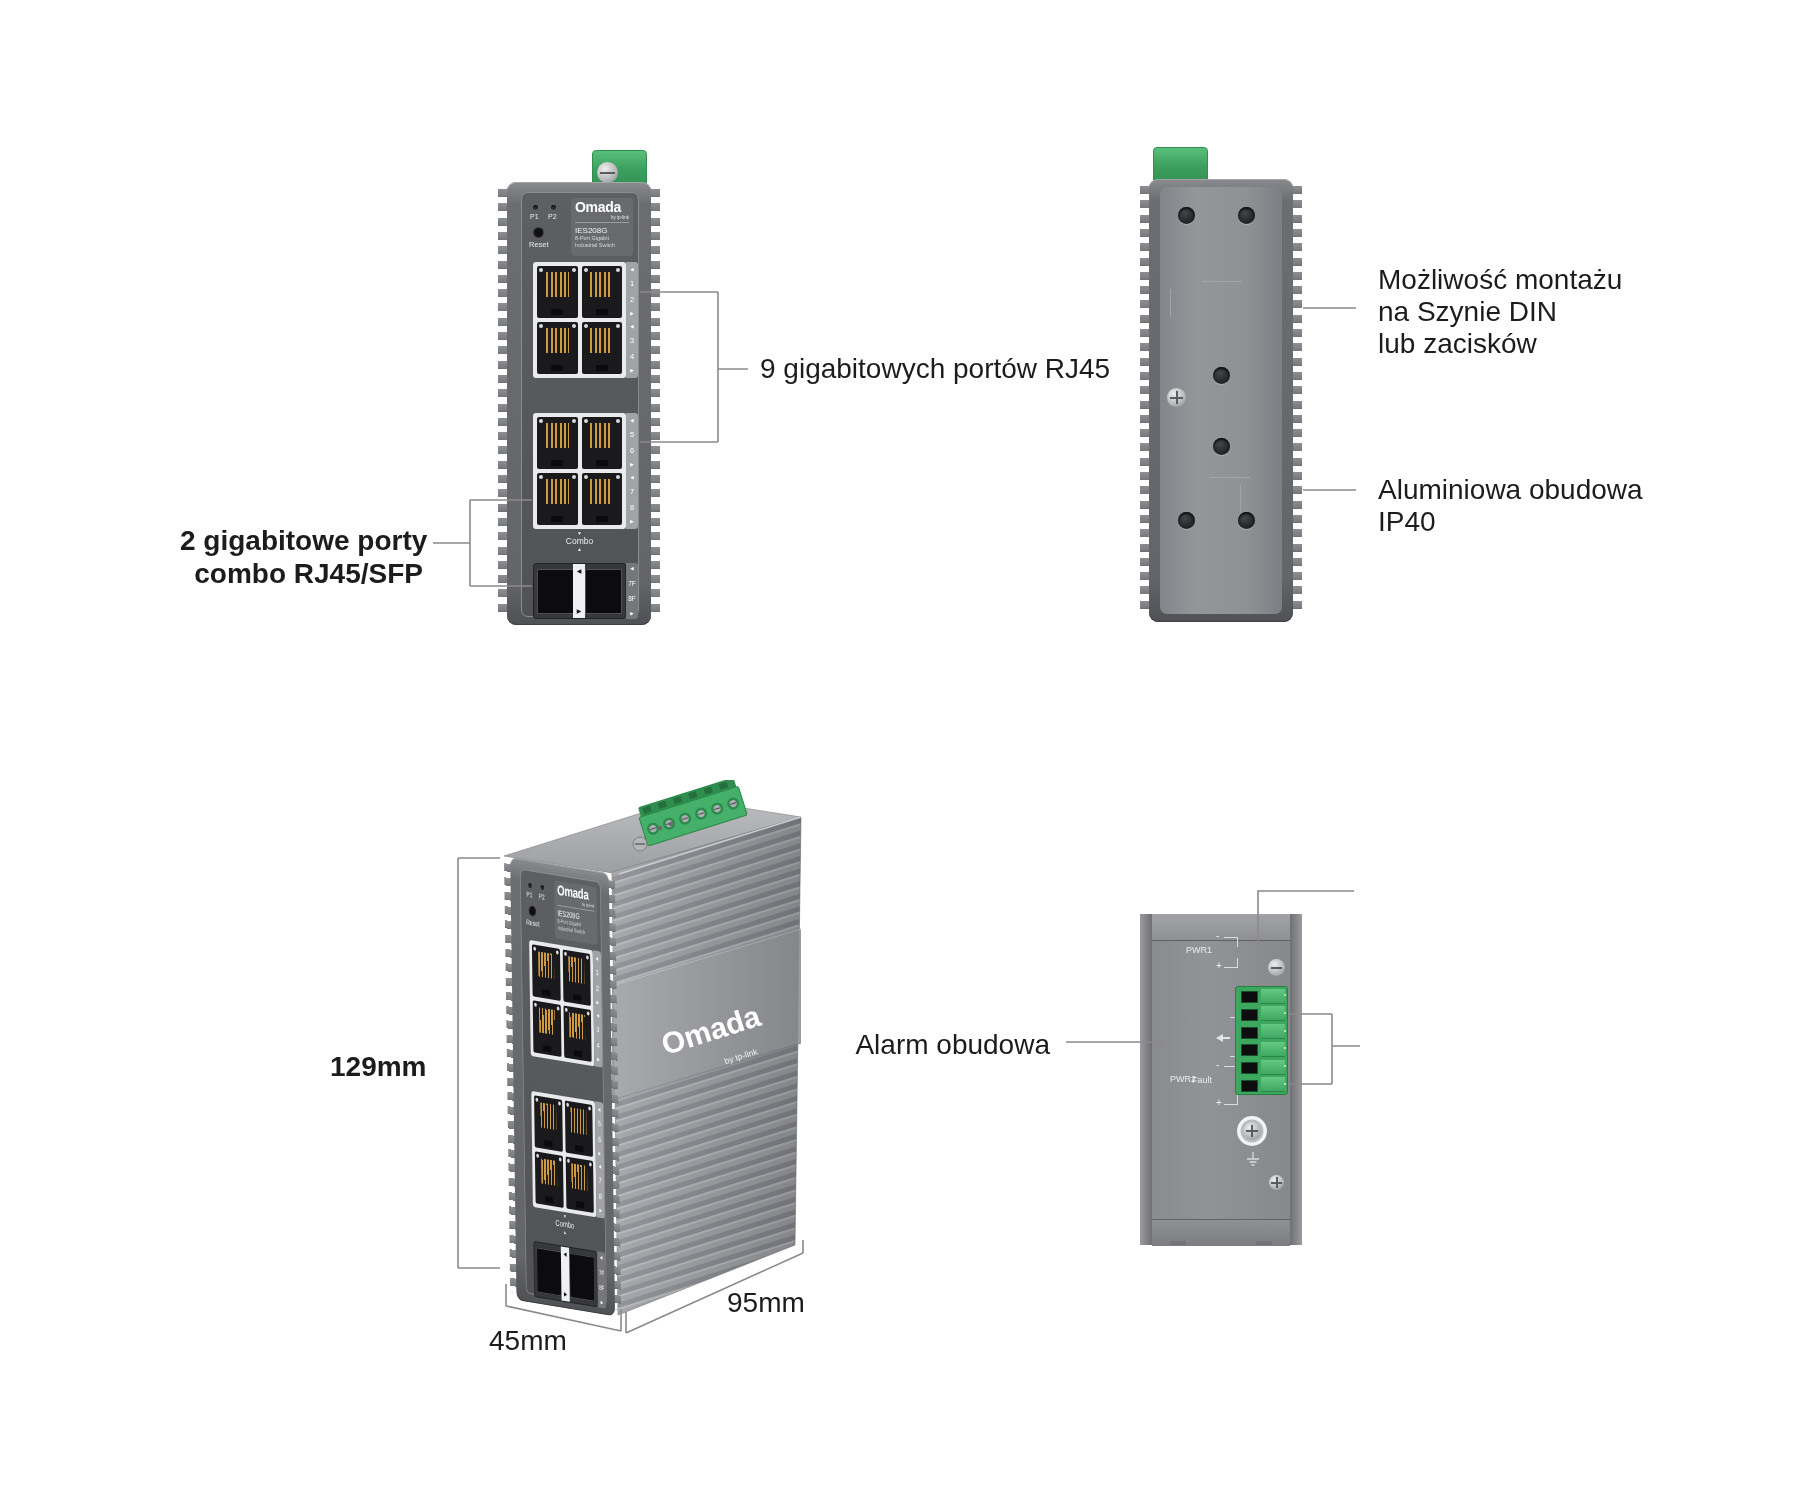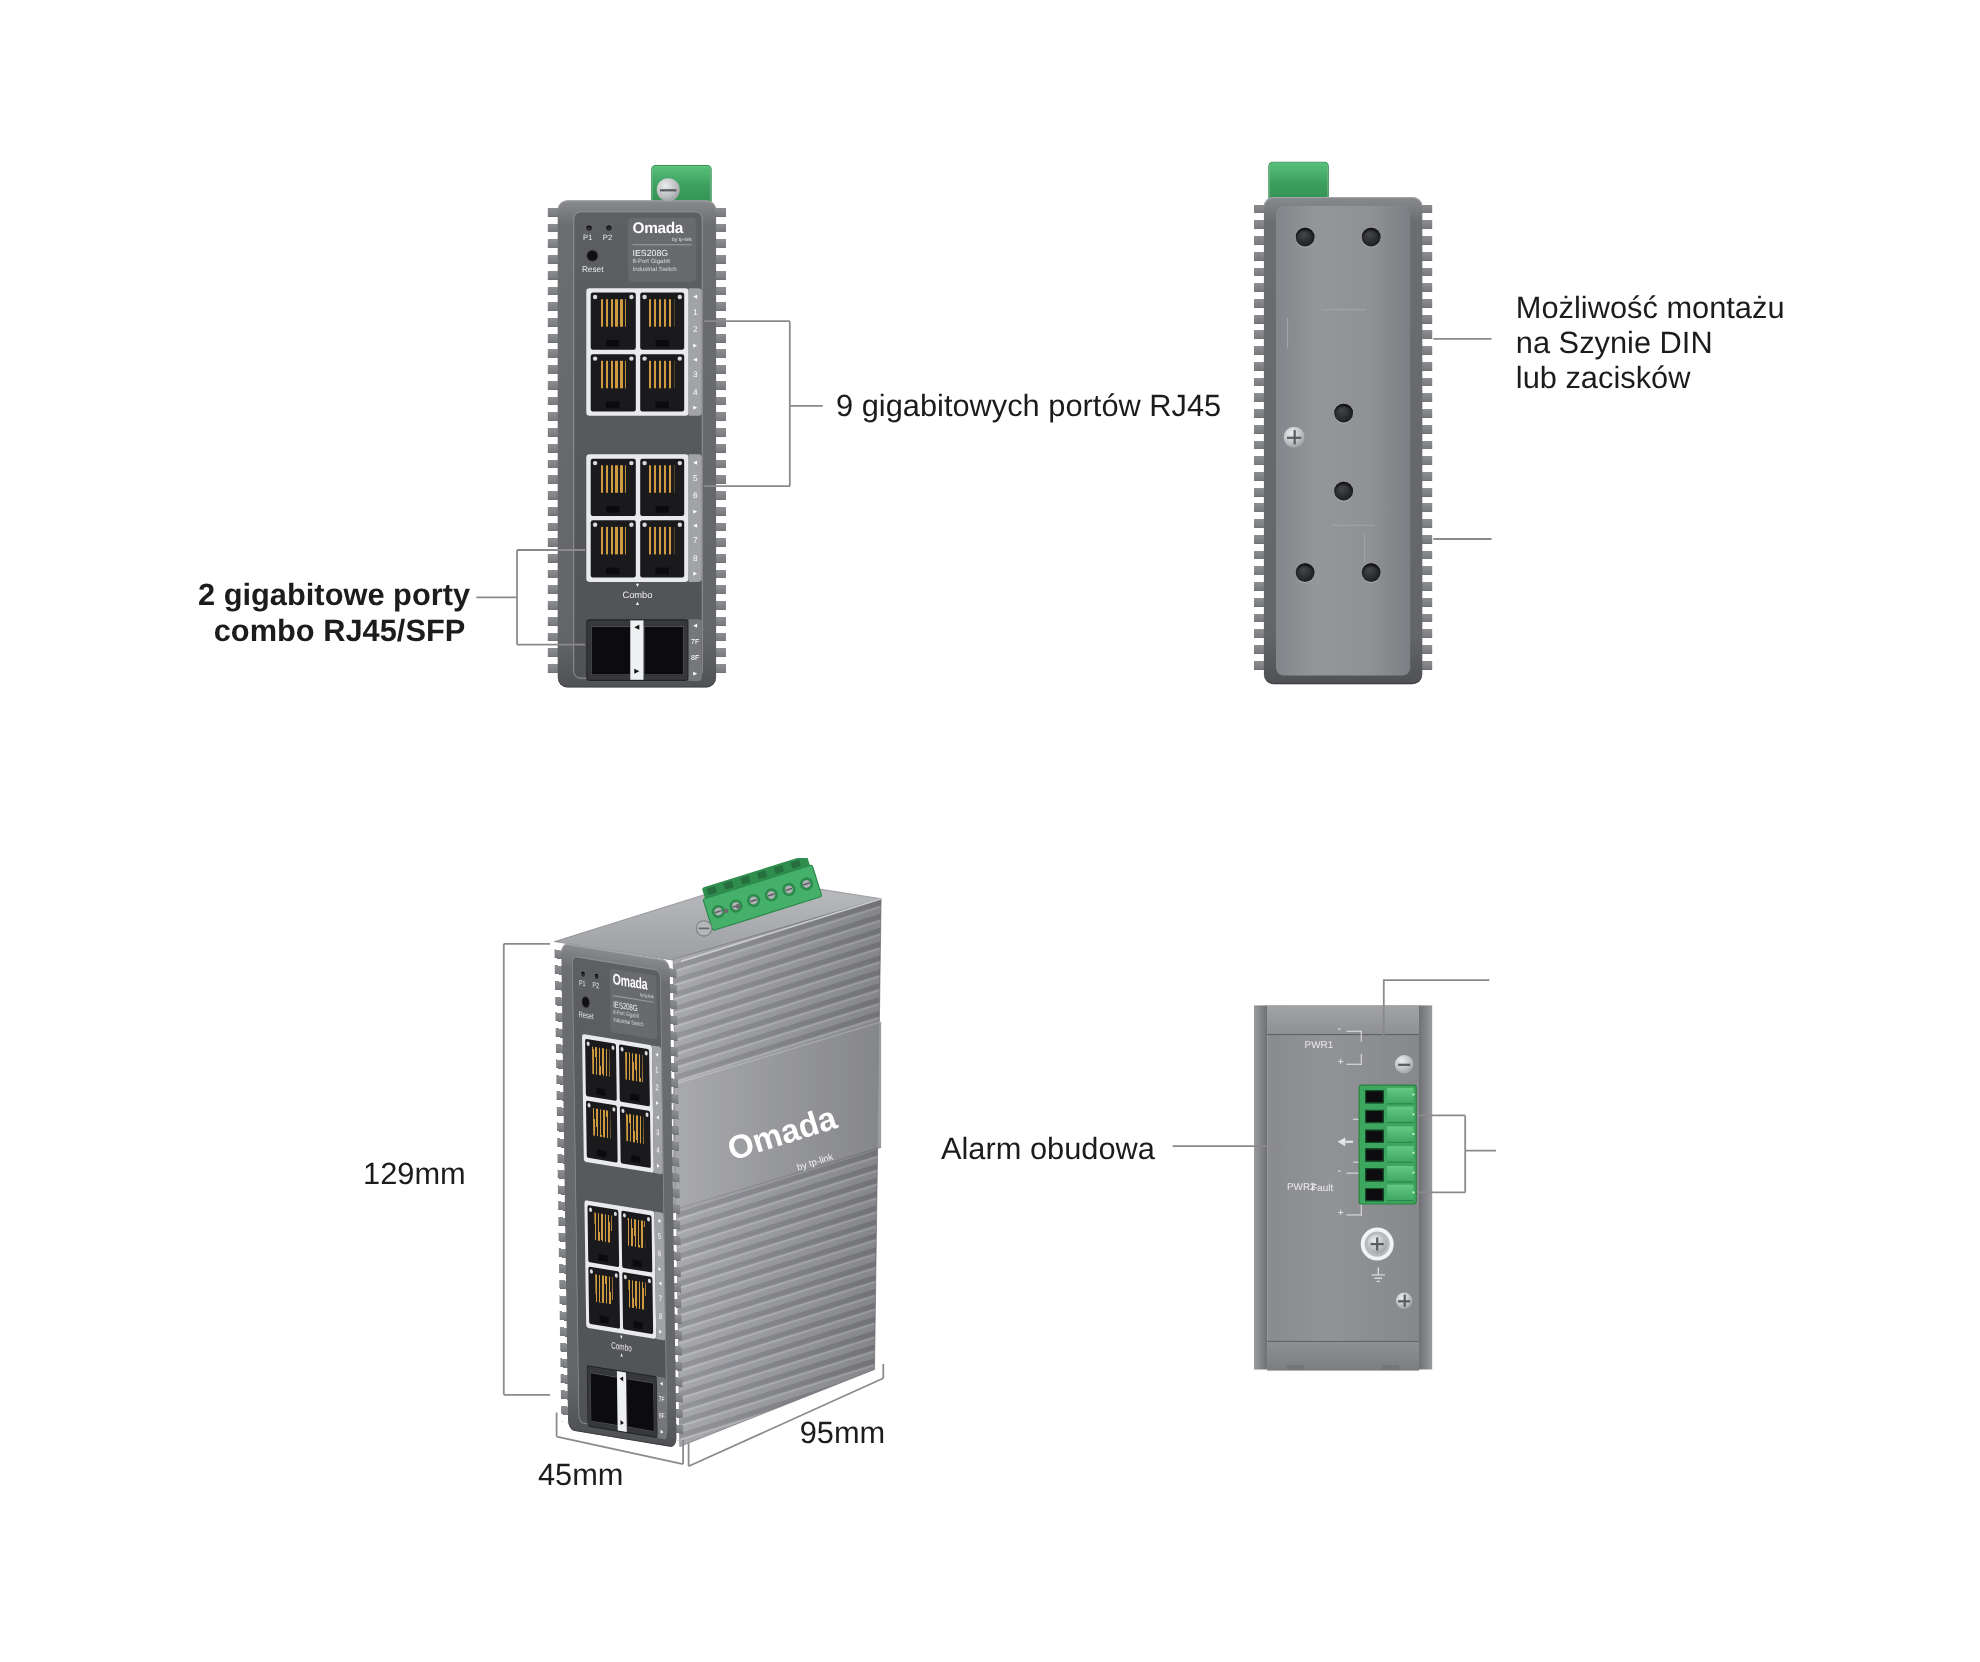--- a/index.html
+++ b/index.html
@@ -492,24 +492,28 @@
   </div>
   <div class="callout right" style="left:180px;top:524px;width:243px;font-weight:bold;">
     <div>2 gigabitowe porty</div>
     <div>combo RJ45/SFP</div>
   </div>
   <div class="callout" style="left:1378px;top:264px;line-height:32px;">
     <div>Możliwość montażu</div>
     <div>na Szynie DIN</div>
     <div>lub zacisków</div>
   </div>
+  <div class="callout" style="left:1378px;top:474px;line-height:32px;">
+    <div>Aluminiowa obudowa</div>
+    <div>IP40</div>
+  </div>
   <div class="callout right" style="left:850px;top:1028px;width:200px;">
     <div>Alarm obudowa</div>
   </div>
-  <div class="callout right" style="left:330px;top:1050px;width:93px;">
+  <div class="callout right" style="left:330px;top:1050px;width:93px;font-weight:bold;">
     <div>129mm</div>
   </div>
   <div class="callout" style="left:727px;top:1286px;">
     <div>95mm</div>
   </div>
   <div class="callout" style="left:489px;top:1324px;">
     <div>45mm</div>
   </div>
 
   <svg id="lines" width="1800" height="1511" viewBox="0 0 1800 1511">

